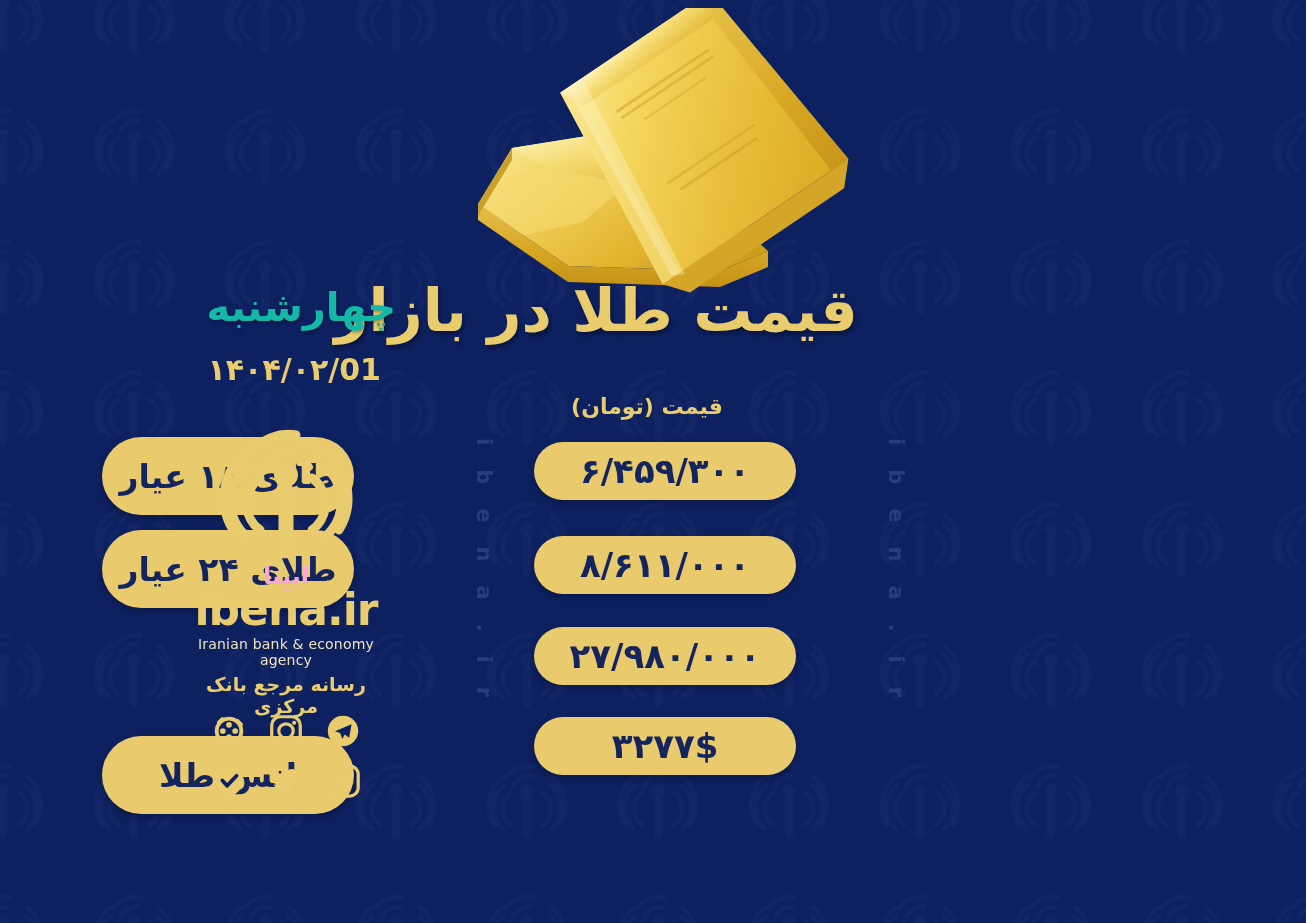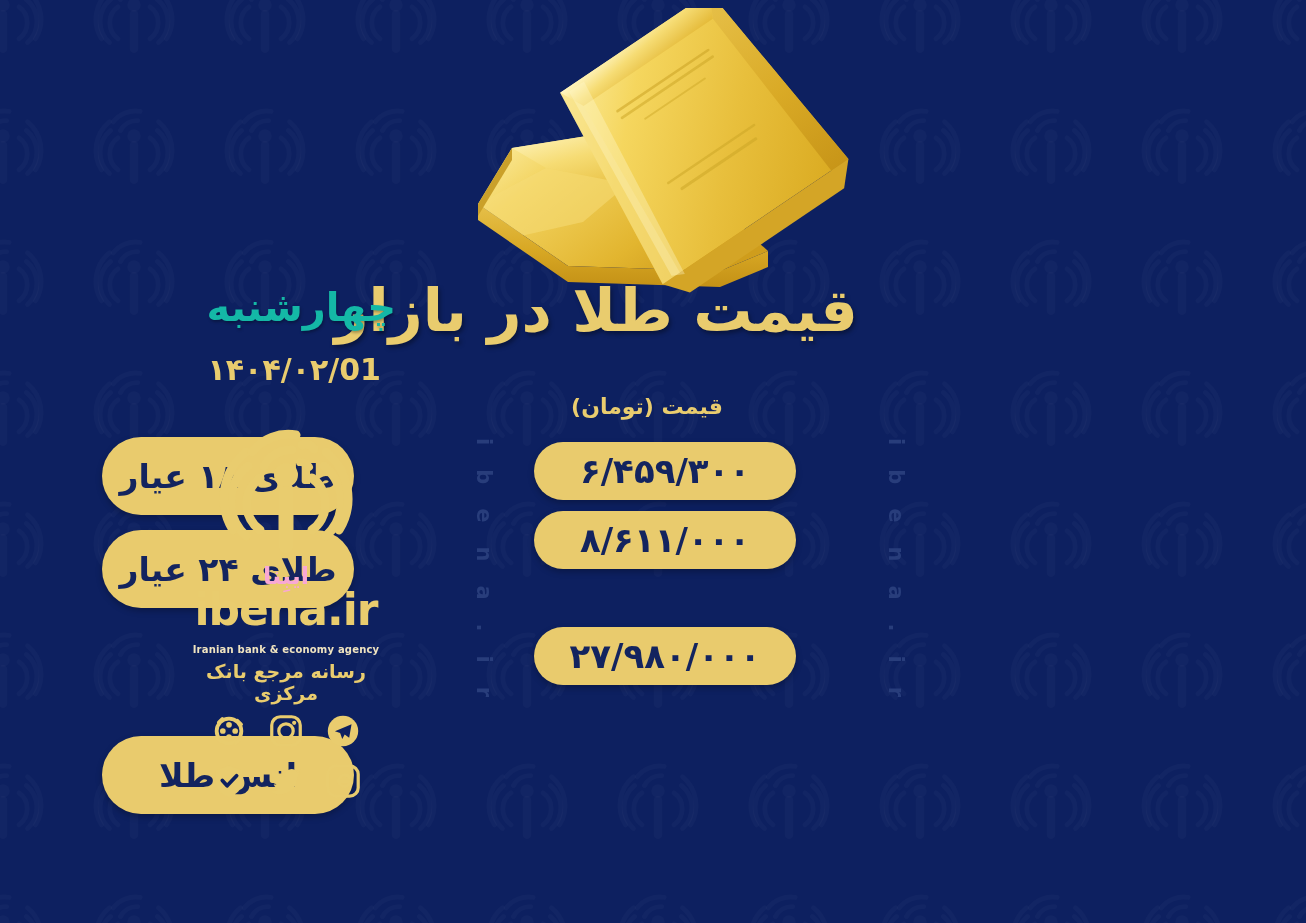--- a/index.html
+++ b/index.html
@@ -66,21 +66,21 @@
     display:flex;align-items:center;justify-content:center;
     font-weight:bold;
     border-radius:40px;
     box-shadow:0 3px 6px rgba(0,0,0,.25);
     direction:rtl;white-space:nowrap;
   }
   .pill-price{ width:262px;height:58px;font-size:34px;letter-spacing:1px;}
   .pill-label{ width:252px;height:78px;font-size:33px;}
 
   .price-1{right:510px;top:442px;}
-  .price-2{right:510px;top:511px;}
+  .price-2{right:510px;top:536px;}
   .price-3{right:510px;top:627px;}
   .price-4{right:510px;top:717px;}
 
   .label-1{right:952px;top:437px;}
   .label-2{right:952px;top:530px;}
   .label-3{right:952px;top:622px;}
   .label-4{right:952px;top:736px;}
 
   
   .vwm{
@@ -104,22 +104,22 @@
   #brand-mark{width:140px;height:140px;margin:0 auto;display:block;}
   #brand-fa{
     color:#f9a8d4;font-size:24px;font-weight:bold;letter-spacing:3px;
     margin-top:4px;direction:rtl;
   }
   #brand-latin{
     color:#e9cc6e;font-size:44px;font-weight:bold;letter-spacing:-1px;
     line-height:1;margin-top:-2px;direction:ltr;
   }
   #brand-tagline-en{
-    color:#f0e4c0;font-size:10px;font-weight:bold;letter-spacing:.2px;
-    margin-top:12px;direction:ltr;
+    color:#f0e4c0;font-size:14px;font-weight:normal;letter-spacing:.2px;
+    margin-top:4px;direction:ltr;
   }
   #brand-tagline-fa{
     color:#e9cc6e;font-size:19px;font-weight:bold;margin-top:5px;direction:rtl;
   }
 
   
   #social{
     position:absolute;left:200px;top:712px;width:172px;
     display:grid;grid-template-columns:repeat(3,1fr);
     row-gap:12px;justify-items:center;direction:ltr;
@@ -1605,20 +1605,21 @@
   <div id="day-name">چهارشنبه</div>
   <div id="date-text">۱۴۰۴/۰۲/01</div>
   <div id="price-col-header">قیمت (تومان)</div>
 
   <div class="vwm" id="vwm-left">ibena.ir</div>
   <div class="vwm" id="vwm-right">ibena.ir</div>
 
   <div class="pill pill-price price-1">۶/۴۵۹/۳۰۰</div>
   <div class="pill pill-price price-2">۸/۶۱۱/۰۰۰</div>
   <div class="pill pill-price price-3">۲۷/۹۸۰/۰۰۰</div>
+  <div class="pill pill-price price-4">۳۲۷۷$</div>
 
   <div class="pill pill-label label-1">طلای ۱۸ عیار</div>
   <div class="pill pill-label label-2">طلای ۲۴ عیار</div>
   <div class="pill pill-label label-4">انس طلا</div>
 
   <div id="brand">
     <svg id="brand-mark" viewBox="0 0 140 140" xmlns="http://www.w3.org/2000/svg">
       <g fill="none" stroke="#e9cc6e" stroke-linecap="round">
         <path d="M70 128 V72" stroke-width="15"></path>
         <circle cx="70" cy="57" r="12" fill="#e9cc6e" stroke="none"></circle>

